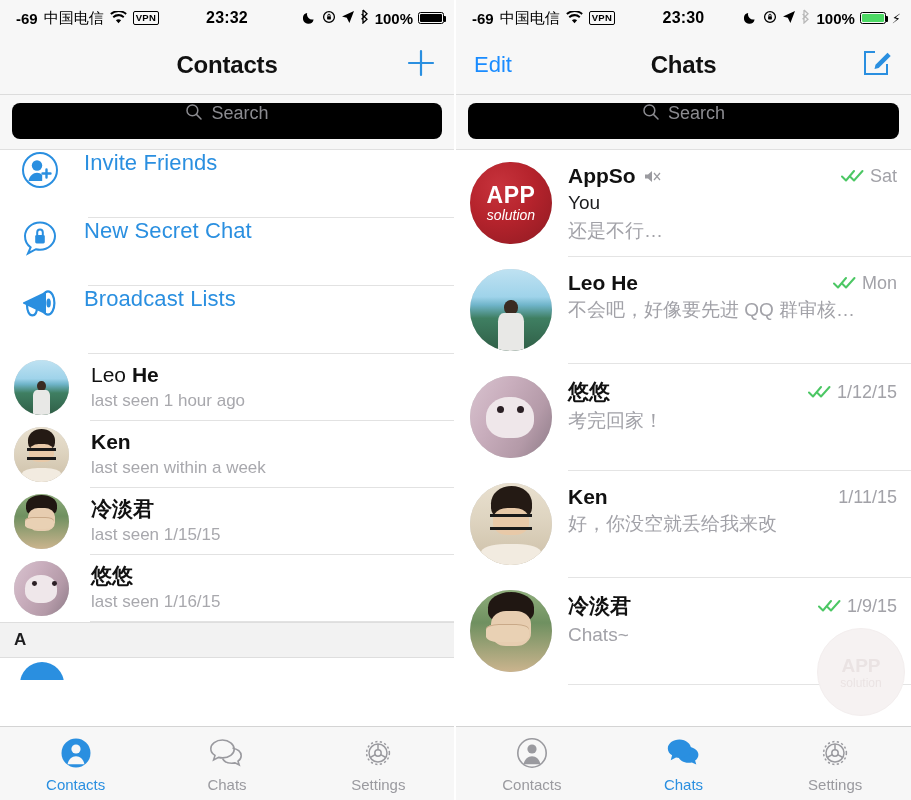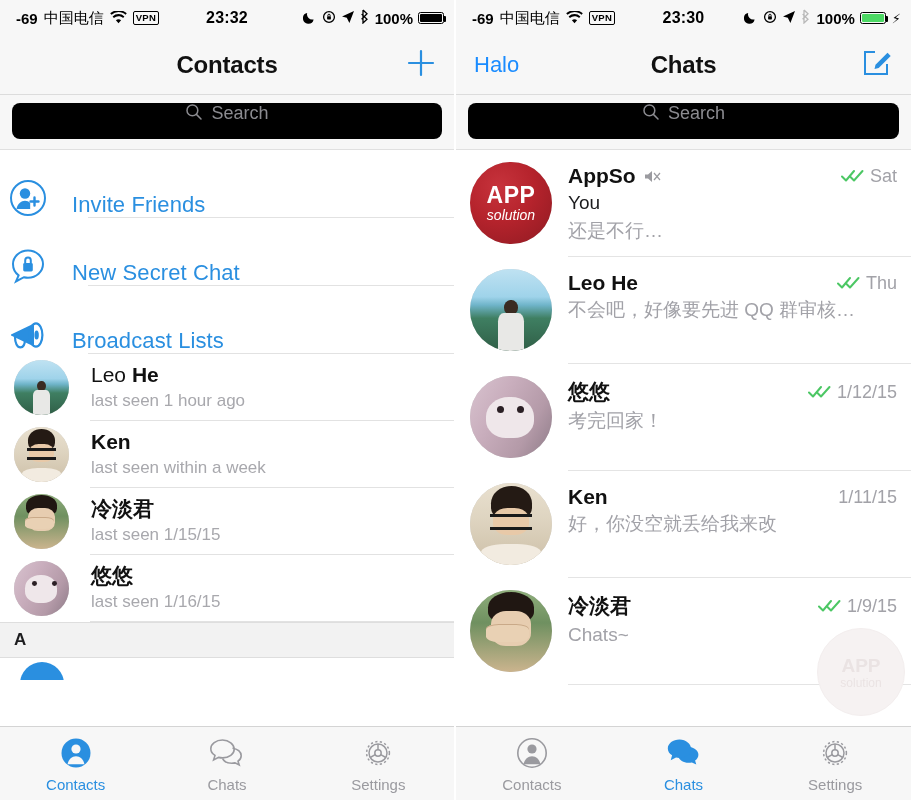--- a/index.html
+++ b/index.html
@@ -61,22 +61,22 @@
     display:flex;align-items:flex-start;justify-content:center;gap:8px;
     color:#8b8b90;font-size:18px;
   }
   .search-ph{font-size:18px;color:#8b8b90;}
 
   
   .list{background:#fff;position:relative;}
 
   
   .action-row{
-    height:68px;display:flex;align-items:flex-end;
-    padding-left:8px;position:relative;background:#fff;
+    height:68px;display:flex;align-items:flex-start;
+    padding-left:20px;position:relative;background:#fff;
   }
   .action-row .sep{position:absolute;left:88px;right:0;bottom:0;height:1px;background:#e2e2e2;}
   .action-icon{width:56px;display:flex;align-items:center;justify-content:flex-start;}
   .action-label{font-size:22px;color:#2a8fe0;letter-spacing:0.1px;margin-left:8px;}
 
   
   .contact-row{
     height:67px;display:flex;align-items:center;
     padding-left:14px;position:relative;background:#fff;
   }
@@ -409,21 +409,21 @@
         </span>
         <span class="sb-num">100%</span>
         <span class="batt green">
             <span class="fill"></span>
           </span>
         <span class="bolt">⚡</span>
       </div>
     </div>
 
     <div class="navbar">
-      <div class="nav-left">Halo</div>
+      <div class="nav-left">Edit</div>
       <div class="nav-title">Chats</div>
       <div class="nav-right">
         <span class="compose-icon">
           <svg width="32" height="32" viewBox="0 0 32 32">
             <path d="M26 17v10H4V5h10" fill="none" stroke="#2a8fe0" stroke-width="2"></path>
             <path d="M14.5 17.8l12-12 3.2 3.2-12 12-4.2 1z" fill="#2a8fe0"></path>
           </svg>
         </span>
       </div>
     </div>
@@ -481,21 +481,21 @@
         <div class="chat-body">
           <div class="chat-top">
             <span class="chat-name">Leo He</span>
             <span class="chat-meta">
               <span class="ticks">
                 <svg width="24" height="14" viewBox="0 0 24 14">
                     <path d="M1 7.5l4 4L13 2" fill="none" stroke="#4cc764" stroke-width="2" stroke-linecap="round" stroke-linejoin="round"></path>
                     <path d="M9 7.5l4 4L21.5 2" fill="none" stroke="#4cc764" stroke-width="2" stroke-linecap="round" stroke-linejoin="round"></path>
                   </svg>
               </span>
-              <span class="chat-date">Thu</span>
+              <span class="chat-date">Mon</span>
             </span>
           </div>
           <div class="chat-prev">不会吧，好像要先进 QQ 群审核…</div>
         </div>
         <div class="sep"></div>
       </div>
 
       <div class="chat-row">
         <div class="chat-av">
             <div class="ph ph-you"></div>

